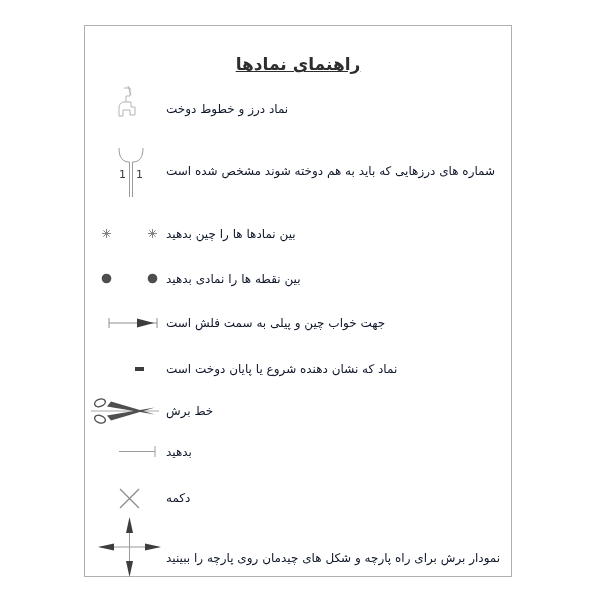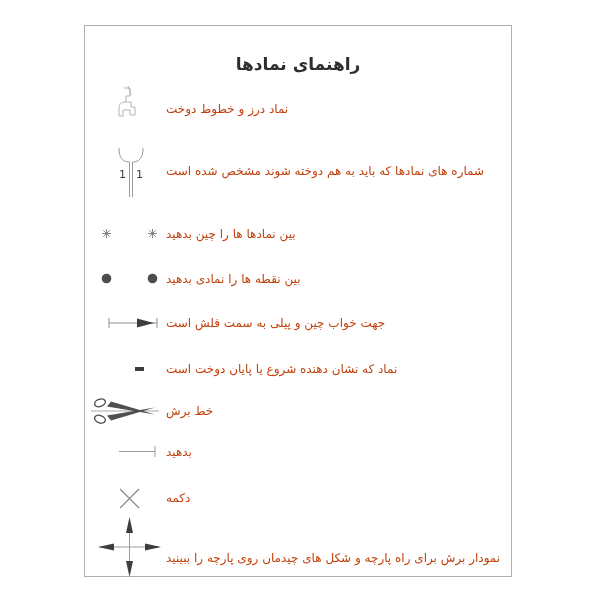--- a/index.html
+++ b/index.html
@@ -1,22 +1,22 @@
 <!DOCTYPE html>
 <html><head>
 <meta charset="utf-8">
 <style>
   html,body{margin:0;padding:0;background:#ffffff;}
   body{width:600px;height:600px;font-family:"DejaVu Sans",sans-serif;}
   .canvas{position:relative;width:600px;height:600px;background:#ffffff;overflow:hidden;}
   .page{position:absolute;left:84px;top:25px;width:428px;height:552px;
         background:#ffffff;border:1px solid #b0b0b0;box-sizing:border-box;}
   .title{position:absolute;top:28px;left:0;width:100%;margin:0;text-align:center;
-         font-size:17px;font-weight:bold;color:#2e2e2e;letter-spacing:0;}
-  .label{position:absolute;left:81px;font-size:12px;line-height:16px;color:#c2410c;
+         font-size:17px;font-weight:bold;color:#2e2e2e;letter-spacing:0;text-decoration:underline;}
+  .label{position:absolute;left:81px;font-size:12px;line-height:16px;color:#0f172a;
          white-space:nowrap;}
   .sym{position:absolute;}
   .bar-sym{position:absolute;background:#3d3d3d;}
   svg{display:block;}
   
   .lbl-r1{top:75px;}  .lbl-r2{top:137px;} .lbl-r3{top:200px;} .lbl-r4{top:245px;}
   .lbl-r5{top:289px;text-align:right;} .lbl-r6{top:335px;} .lbl-r7{top:377px;} .lbl-r8{top:418px;}
   .lbl-r9{top:464px;} .lbl-r10{top:524px;}
   
   .sym-foot{left:30px;top:59px;}
@@ -48,21 +48,21 @@
     <span class="label lbl-r1" dir="rtl">نماد درز و خطوط دوخت</span>
 
     <svg class="sym sym-fork" width="38" height="54" viewBox="0 0 38 54">
       <g stroke="#9a9a9a" stroke-width="1" fill="none">
         <path d="M7,2 C7,11 10,16 17.5,16 L17.5,51"></path>
         <path d="M31,2 C31,11 28,16 20.5,16 L20.5,51"></path>
       </g>
       <text x="7" y="32" font-size="11" fill="#3a3a3a">1</text>
       <text x="24" y="32" font-size="11" fill="#3a3a3a">1</text>
     </svg>
-    <span class="label lbl-r2" dir="rtl">شماره های نمادها که باید به هم دوخته شوند مشخص شده است</span>
+    <span class="label lbl-r2" dir="rtl">شماره های درزهایی که باید به هم دوخته شوند مشخص شده است</span>
 
     <svg class="sym sym-stars" width="58" height="11" viewBox="0 0 58 11">
       <g stroke="#787878" stroke-width="0.9" fill="none">
         <path d="M5.5,1 V10 M1,5.5 H10 M2.3,2.3 L8.7,8.7 M8.7,2.3 L2.3,8.7"></path>
         <path d="M51.5,1 V10 M47,5.5 H56 M48.3,2.3 L54.7,8.7 M54.7,2.3 L48.3,8.7"></path>
       </g>
     </svg>
     <span class="label lbl-r3" dir="rtl">بین نمادها ها را چین بدهید</span>
 
     <svg class="sym sym-dots" width="58" height="11" viewBox="0 0 58 11">

